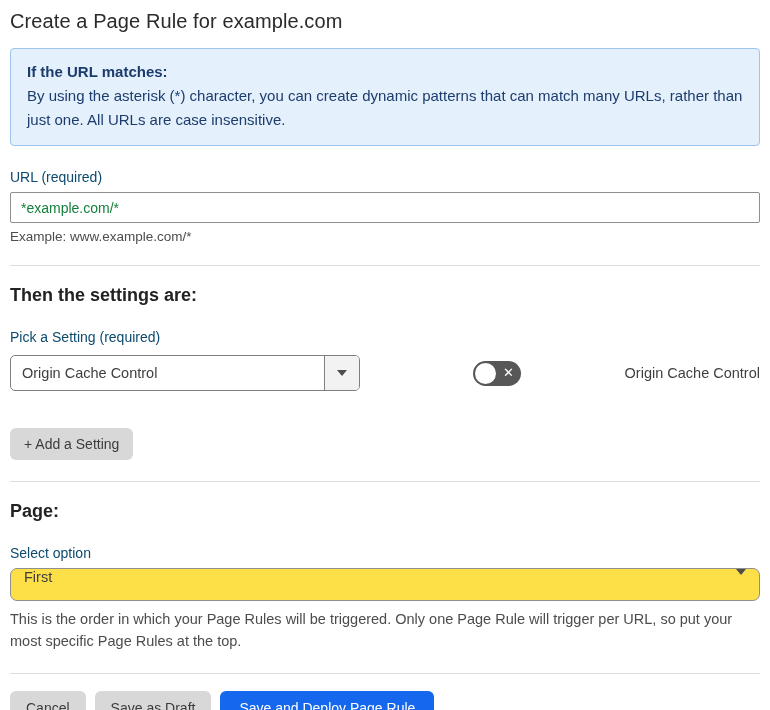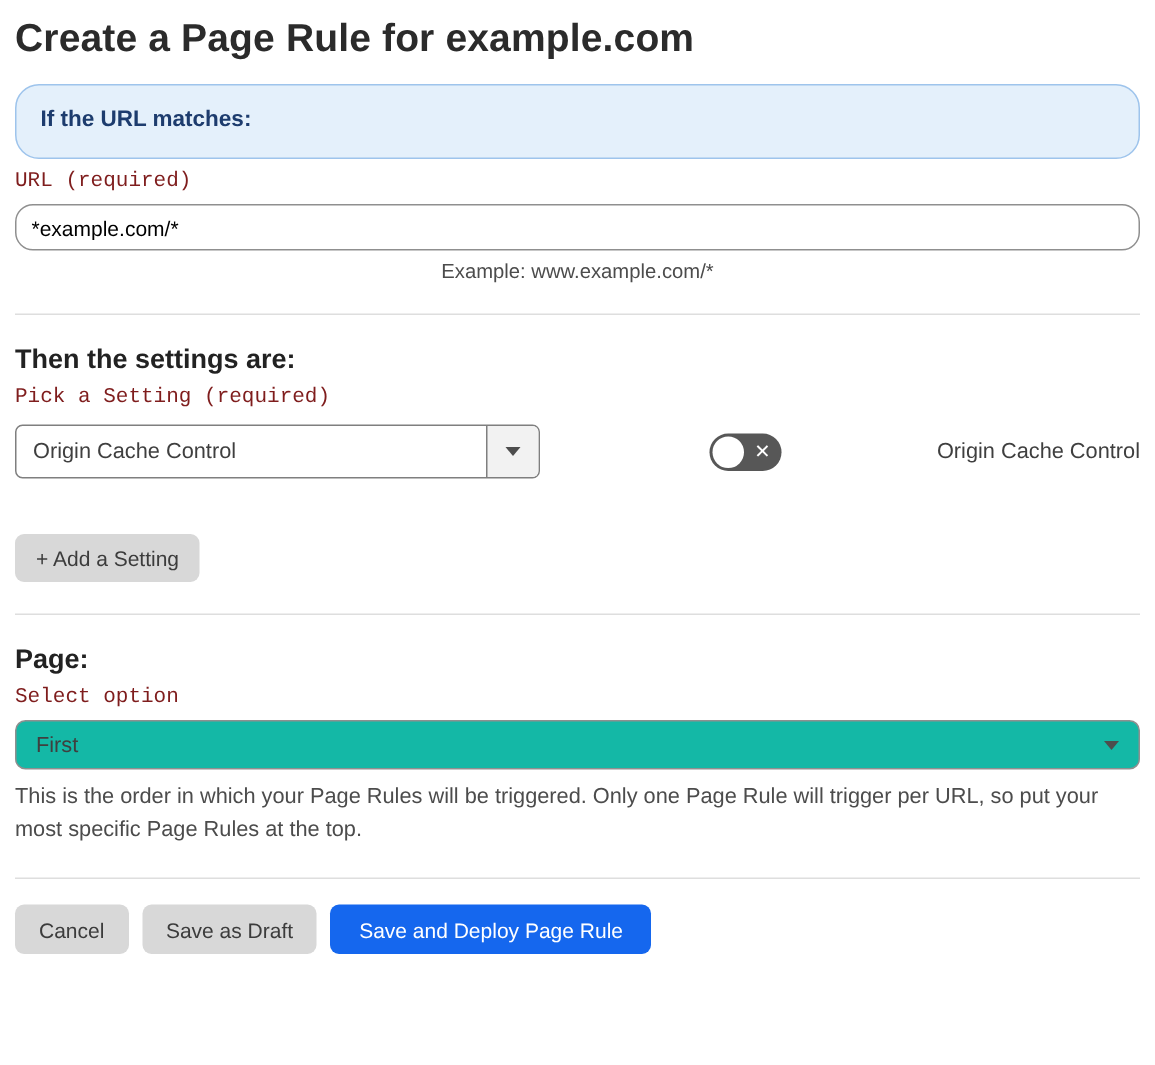--- a/index.html
+++ b/index.html
@@ -17,57 +17,57 @@
   html,body{width:770px;}
   body{
     width:770px;height:710px;
     background:#ffffff;
     font-family:"Liberation Sans","DejaVu Sans",sans-serif;
     color:#333;
     padding:8px 10px 12px 10px;
     overflow:hidden;
   }
   .page-title{
-    font-size:26px;font-weight:bold;color:#2b2b2b;
+    font-size:20px;font-weight:normal;color:#2b2b2b;
     padding:2px 0 0 0;letter-spacing:.1px;
   }
   .info-box{
     margin-top:15px;
     background:var(--info-bg);
     border:1px solid var(--info-border);
-    border-radius:16px;
+    border-radius:4px;
     padding:11px 16px 13px 16px;
     color:var(--info-text);
     font-size:15px;line-height:24px;
   }
   .info-box .info-heading{font-weight:bold;}
   .info-box a{
     color:var(--link-blue);
     text-decoration:underline;
     cursor:pointer;
   }
   .field-label{
-    margin-top:7px;
-    font-size:14px;color:#7f1d1d;font-family:Liberation Mono, monospace;
+    margin-top:23px;
+    font-size:14px;color:#0c4a6e;
   }
   .url-input{
     margin-top:7px;
     width:100%;height:31px;
     border:1px solid var(--border-gray);
-    border-radius:12px;
+    border-radius:2px;
     padding:0 10px;
     font-family:"Liberation Sans","DejaVu Sans",sans-serif;
-    font-size:14px;color:#000000;
+    font-size:14px;color:#15803d;
     background:#fff;
     outline:none;
     display:block;
   }
   .example-text{
     margin-top:6px;
-    font-size:13.5px;color:#4c4c4c;text-align:center;
+    font-size:13.5px;color:#4c4c4c;
   }
   .divider{
     border:none;border-top:1px solid var(--divider);
     margin:21px 0 0 0;
   }
   .section-heading{
     margin-top:19px;
     font-size:18px;font-weight:bold;color:#222;
   }
   .picker-row{
@@ -132,22 +132,22 @@
     font-family:Liberation Sans, sans-serif;
     font-size:14px;
     padding:8px 14px;
     cursor:pointer;
   }
   .order-select{
     margin-top:7px;
     width:100%;height:33px;
     border:1px solid var(--border-gray);
     border-radius:7px;
-    background:#14b8a6;
-    display:flex;align-items:center;
+    background:#fde047;
+    display:flex;
     padding:0 13px;
     cursor:pointer;
   }
   .order-select .select-value{
     flex:1;font-size:14.5px;color:#3f3f3f;
   }
   .help-text{
     margin-top:7px;
     font-size:14.5px;line-height:22px;color:#4c4c4c;
     max-width:740px;
@@ -168,20 +168,21 @@
 </style>
 </head>
 <body>
 
 
 
 <h1 class="page-title">Create a Page Rule for example.com</h1>
 
 <div class="info-box">
   <div class="info-heading">If the URL matches:</div>
+  <div class="info-body">By using the asterisk (*) character, you can create dynamic patterns that can match many URLs, rather than just one. All URLs are case insensitive.</div>
 </div>
 
 <div class="field-label">URL (required)</div>
 <input class="url-input" type="text" value="*example.com/*" style="">
 <div class="example-text">Example: www.example.com/*</div>
 
 <hr class="divider">
 
 <div class="section-heading">Then the settings are:</div>
 

